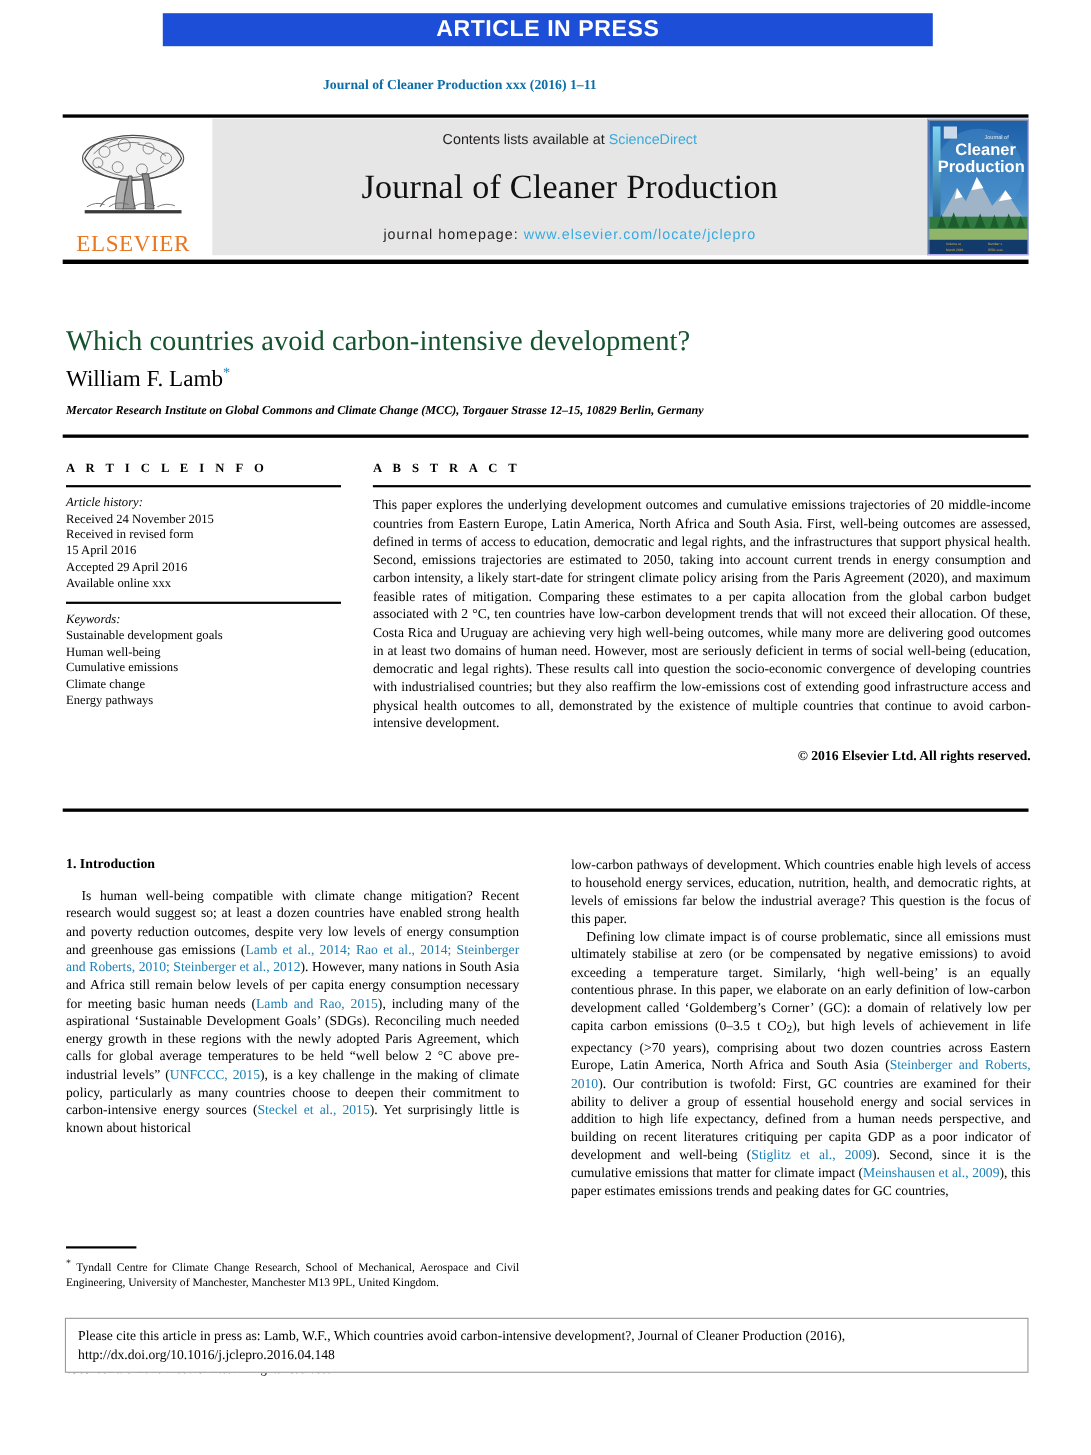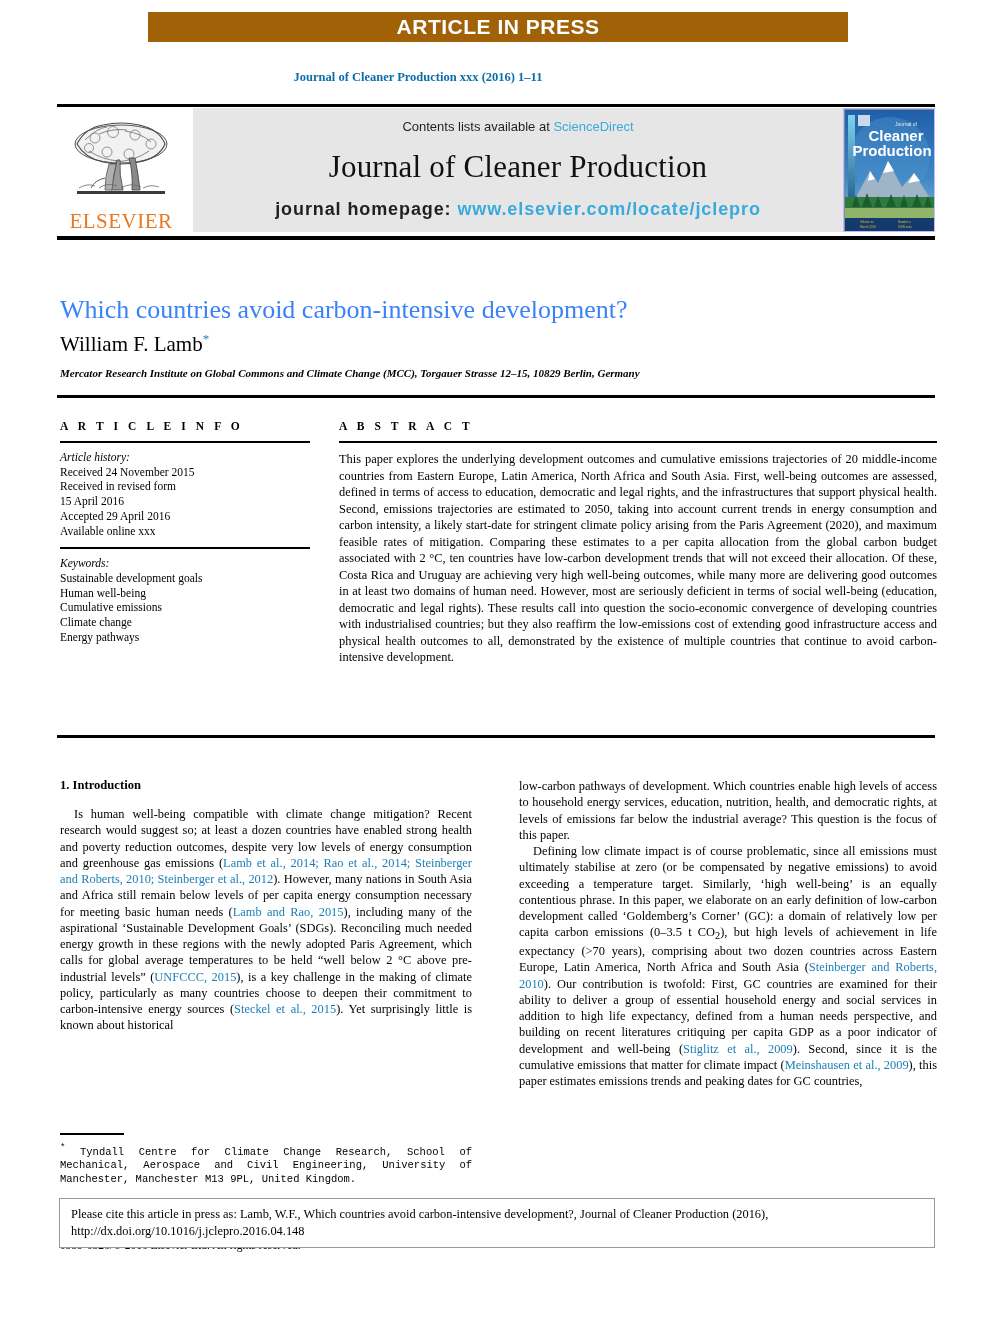--- a/index.html
+++ b/index.html
@@ -16,21 +16,21 @@
     overflow: hidden;
   }
 
   
   .press-banner {
     position: absolute;
     left: 148px;
     top: 12px;
     width: 700px;
     height: 30px;
-    background: #a16207;
+    background: #1d4ed8;
     color: #ffffff;
     font-family: "Liberation Sans", "DejaVu Sans", sans-serif;
     font-weight: bold;
     font-size: 21px;
     letter-spacing: 0.5px;
     display: flex;
     align-items: center;
     justify-content: center;
   }
 
@@ -117,24 +117,23 @@
     color: #3aaadc;
   }
   .journal-name {
     font-family: "Liberation Serif", serif;
     font-size: 31px;
     color: #111;
     letter-spacing: 0.2px;
   }
   .homepage-line {
     font-family: "Liberation Sans", sans-serif;
-    font-size: 18px;
+    font-size: 13px;
     color: #231f20;
     letter-spacing: 0.9px;
-    font-weight: bold;
   }
   .homepage-line .url {
     color: #3aaadc;
   }
   .cover-thumb {
     position: absolute;
     left: 786px;
     top: 2px;
     width: 92px;
     height: 124px;
@@ -145,21 +144,21 @@
   }
 
   
   .article-title {
     position: absolute;
     left: 60px;
     top: 294px;
     width: 880px;
     font-size: 26px;
     font-family: "Liberation Serif", serif;
-    color: #3b82f6;
+    color: #14532d;
     line-height: 1.2;
   }
   .author-line {
     position: absolute;
     left: 60px;
     top: 331px;
     font-size: 21px;
     font-family: "Liberation Serif", serif;
   }
   .author-star {
@@ -291,21 +290,21 @@
     background: #000;
   }
   .footnote {
     position: absolute;
     left: 60px;
     top: 1143px;
     width: 412px;
     font-size: 10.5px;
     line-height: 1.3;
     text-align: justify;
-    font-family: Liberation Mono, monospace;
+    font-family: Liberation Serif, serif;
   }
   .footnote .star { font-size: 9px; vertical-align: super; }
   .email-line {
     margin-top: 6px;
     text-indent: 14px;
   }
   .email-line .lbl { font-style: italic; }
   .doi-block {
     position: absolute;
     left: 60px;
@@ -444,20 +443,21 @@
     <div>Cumulative emissions</div>
     <div>Climate change</div>
     <div>Energy pathways</div>
   </div>
 </div>
 
 <div class="abstract-col">
   <div class="heading-caps">A B S T R A C T</div>
   <div class="abstract-rule"></div>
   <div class="abstract-body">This paper explores the underlying development outcomes and cumulative emissions trajectories of 20 middle-income countries from Eastern Europe, Latin America, North Africa and South Asia. First, well-being outcomes are assessed, defined in terms of access to education, democratic and legal rights, and the infrastructures that support physical health. Second, emissions trajectories are estimated to 2050, taking into account current trends in energy consumption and carbon intensity, a likely start-date for stringent climate policy arising from the Paris Agreement (2020), and maximum feasible rates of mitigation. Comparing these estimates to a per capita allocation from the global carbon budget associated with 2 °C, ten countries have low-carbon development trends that will not exceed their allocation. Of these, Costa Rica and Uruguay are achieving very high well-being outcomes, while many more are delivering good outcomes in at least two domains of human need. However, most are seriously deficient in terms of social well-being (education, democratic and legal rights). These results call into question the socio-economic convergence of developing countries with industrialised countries; but they also reaffirm the low-emissions cost of extending good infrastructure access and physical health outcomes to all, demonstrated by the existence of multiple countries that continue to avoid carbon-intensive development.</div>
+  <div class="copyright-line">© 2016 Elsevier Ltd. All rights reserved.</div>
 </div>
 
 <div class="rule-full-bottom"></div>
 
 <div class="col-left">
   <div class="sec-heading">1. Introduction</div>
   <p class="body-text p-indent"><span>Is human well-being compatible with climate change mitigation? Recent research would suggest so; at least a dozen countries have enabled strong health and poverty reduction outcomes, despite very low levels of energy consumption and greenhouse gas emissions (</span><span class="ref">Lamb et al., 2014; Rao et al., 2014; Steinberger and Roberts, 2010; Steinberger et al., 2012</span><span>). However, many nations in South Asia and Africa still remain below levels of per capita energy consumption necessary for meeting basic human needs (</span><span class="ref">Lamb and Rao, 2015</span><span>), including many of the aspirational ‘Sustainable Development Goals’ (SDGs). Reconciling much needed energy growth in these regions with the newly adopted Paris Agreement, which calls for global average temperatures to be held “well below 2 °C above pre-industrial levels” (</span><span class="ref">UNFCCC, 2015</span><span>), is a key challenge in the making of climate policy, particularly as many countries choose to deepen their commitment to carbon-intensive energy sources (</span><span class="ref">Steckel et al., 2015</span><span>). Yet surprisingly little is known about historical</span></p>
 </div>
 
 <div class="col-right">

